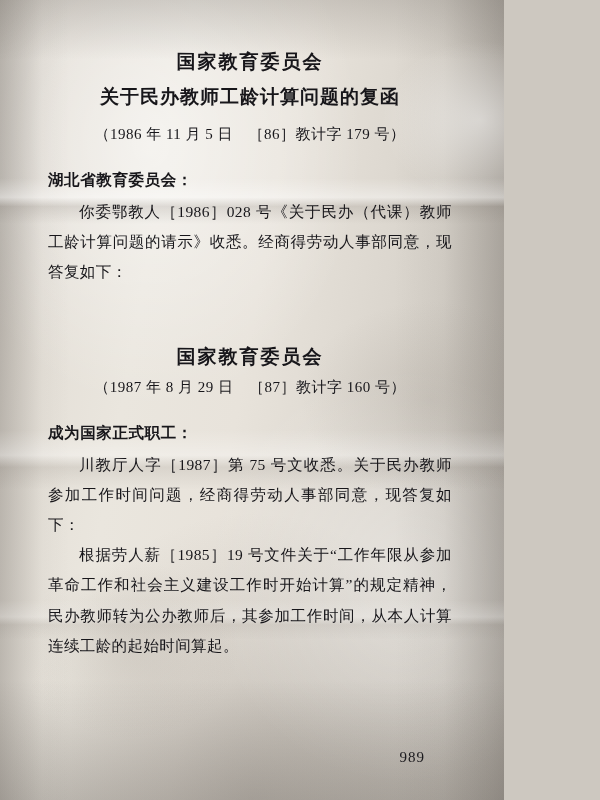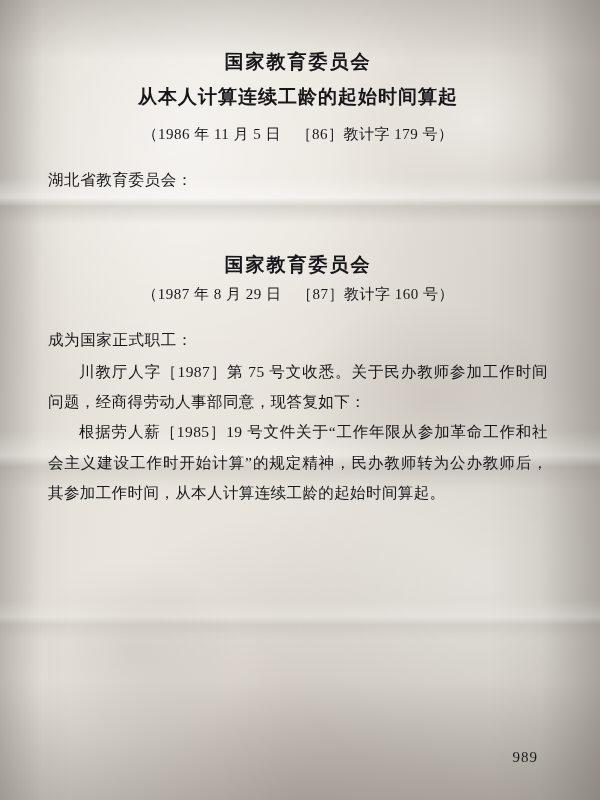--- a/index.html
+++ b/index.html
@@ -10,21 +10,21 @@
     width: 600px;
     height: 800px;
     overflow: hidden;
     background: #cdc8c0;
     font-family: "Liberation Serif", "DejaVu Serif", serif;
   }
 
   
   .page {
     position: relative;
-    width: 600px;
+    width: 504px;
     height: 800px;
     overflow: hidden;
     background:
       radial-gradient(ellipse 70% 55% at 30% 18%, rgba(255,255,255,0.55) 0%, rgba(255,255,255,0) 60%),
       radial-gradient(ellipse 60% 40% at 80% 72%, rgba(255,255,255,0.35) 0%, rgba(255,255,255,0) 65%),
       radial-gradient(ellipse 80% 60% at 50% 100%, rgba(120,112,104,0.28) 0%, rgba(120,112,104,0) 60%),
       linear-gradient(100deg, #d8d3cb 0%, #e3ded6 12%, #eae6de 30%, #e8e3db 48%, #ded9d1 64%, #d5d0c8 78%, #cac5bd 100%);
   }
 
   
@@ -99,36 +99,37 @@
     text-align: center;
     font-size: 15px;
     letter-spacing: 0.5px;
     margin: 0 0 22px 0;
   }
   .addressee {
     font-size: 15.5px;
     letter-spacing: 0.6px;
     line-height: 1.85;
     margin: 0 0 2px 0;
+    font-weight: bold;
   }
   .para {
     font-size: 15.5px;
     letter-spacing: 0.4px;
     line-height: 1.95;
     text-align: justify;
     text-justify: inter-ideograph;
     margin: 0;
     text-indent: 2em;
   }
 
   .spacer-1 { height: 46px; }
 
   .page-number {
     position: absolute;
-    right: 62px;
+    right: 79px;
     bottom: 34px;
     z-index: 3;
     font-size: 15px;
     letter-spacing: 1px;
     color: #1a191d;
     font-family: "Liberation Serif", "DejaVu Serif", serif;
   }
 </style>
 </head>
 <body>
@@ -143,23 +144,24 @@
   <div class="crease crease-b"></div>
   <div class="crease crease-c"></div>
   <div class="blotch blotch-1"></div>
   <div class="blotch blotch-2"></div>
   <div class="blotch blotch-3"></div>
 
   <div class="content">
 
     <div class="doc-block">
       <h1 class="issuer">国家教育委员会</h1>
-      <h2 class="doc-title">从本人计算连续工龄的起始时间算起</h2>
+      <h2 class="doc-title">关于民办教师工龄计算问题的复函</h2>
       <div class="doc-meta">（1986 年 11 月 5 日　［86］教计字 179 号）</div>
       <div class="addressee">湖北省教育委员会：</div>
+      <p class="para">你委鄂教人［1986］028 号《关于民办（代课）教师工龄计算问题的请示》收悉。经商得劳动人事部同意，现答复如下：</p>
     </div>
 
     <div class="spacer-1"></div>
 
     <div class="doc-block">
       <h1 class="issuer">国家教育委员会</h1>
       <div class="doc-meta">（1987 年 8 月 29 日　［87］教计字 160 号）</div>
       <div class="addressee">成为国家正式职工：</div>
       <p class="para">川教厅人字［1987］第 75 号文收悉。关于民办教师参加工作时间问题，经商得劳动人事部同意，现答复如下：</p>
       <p class="para">根据劳人薪［1985］19 号文件关于“工作年限从参加革命工作和社会主义建设工作时开始计算”的规定精神，民办教师转为公办教师后，其参加工作时间，从本人计算连续工龄的起始时间算起。</p>

